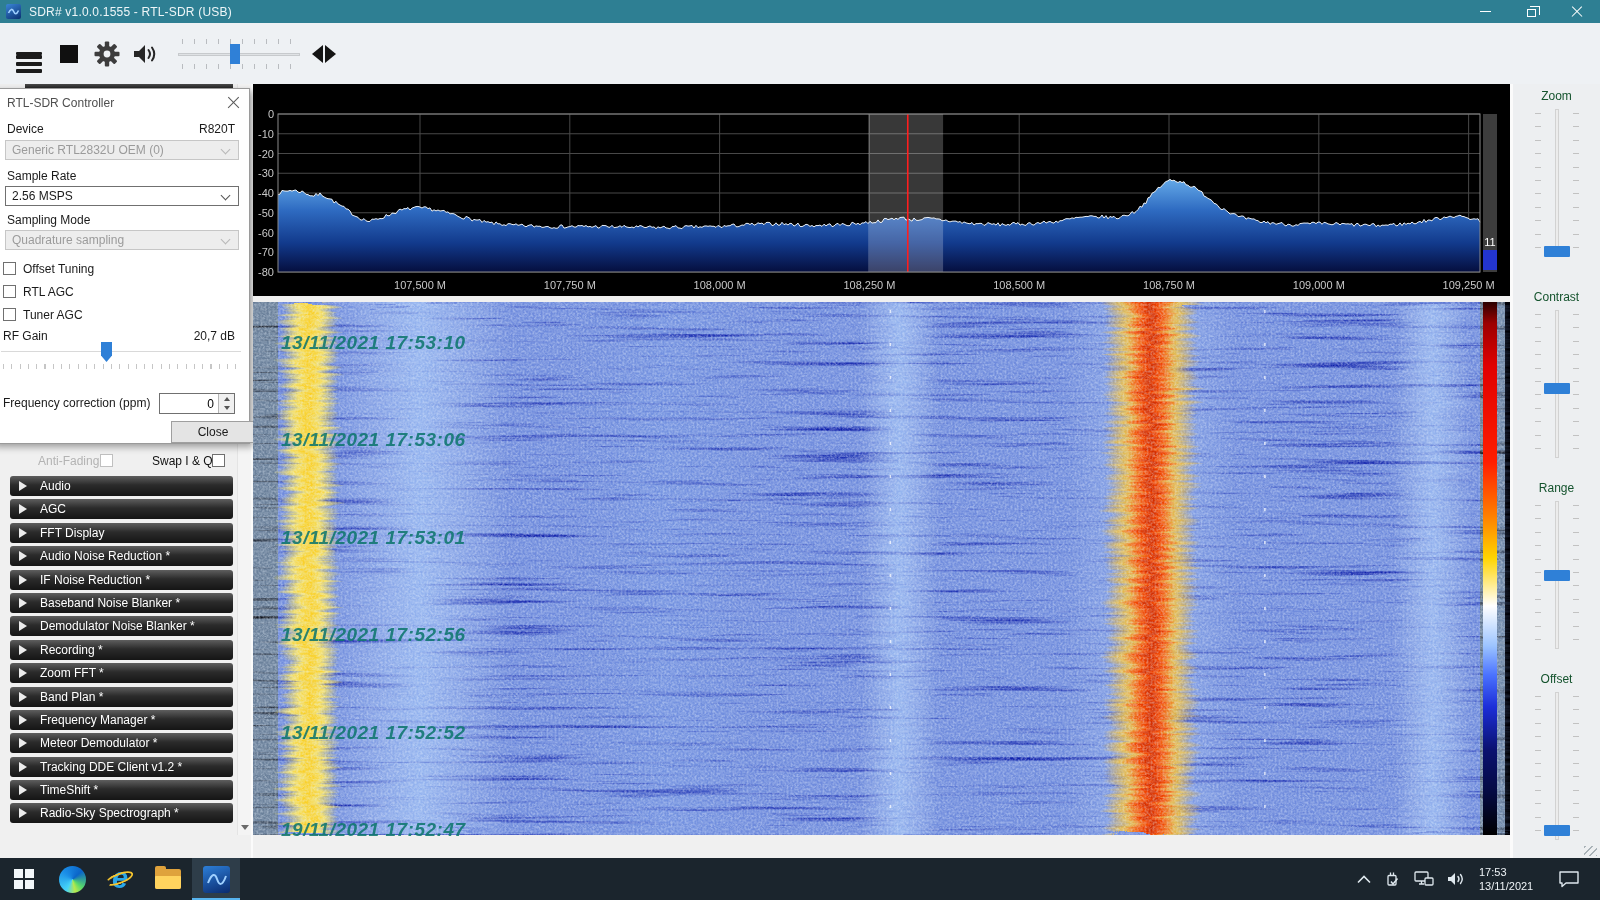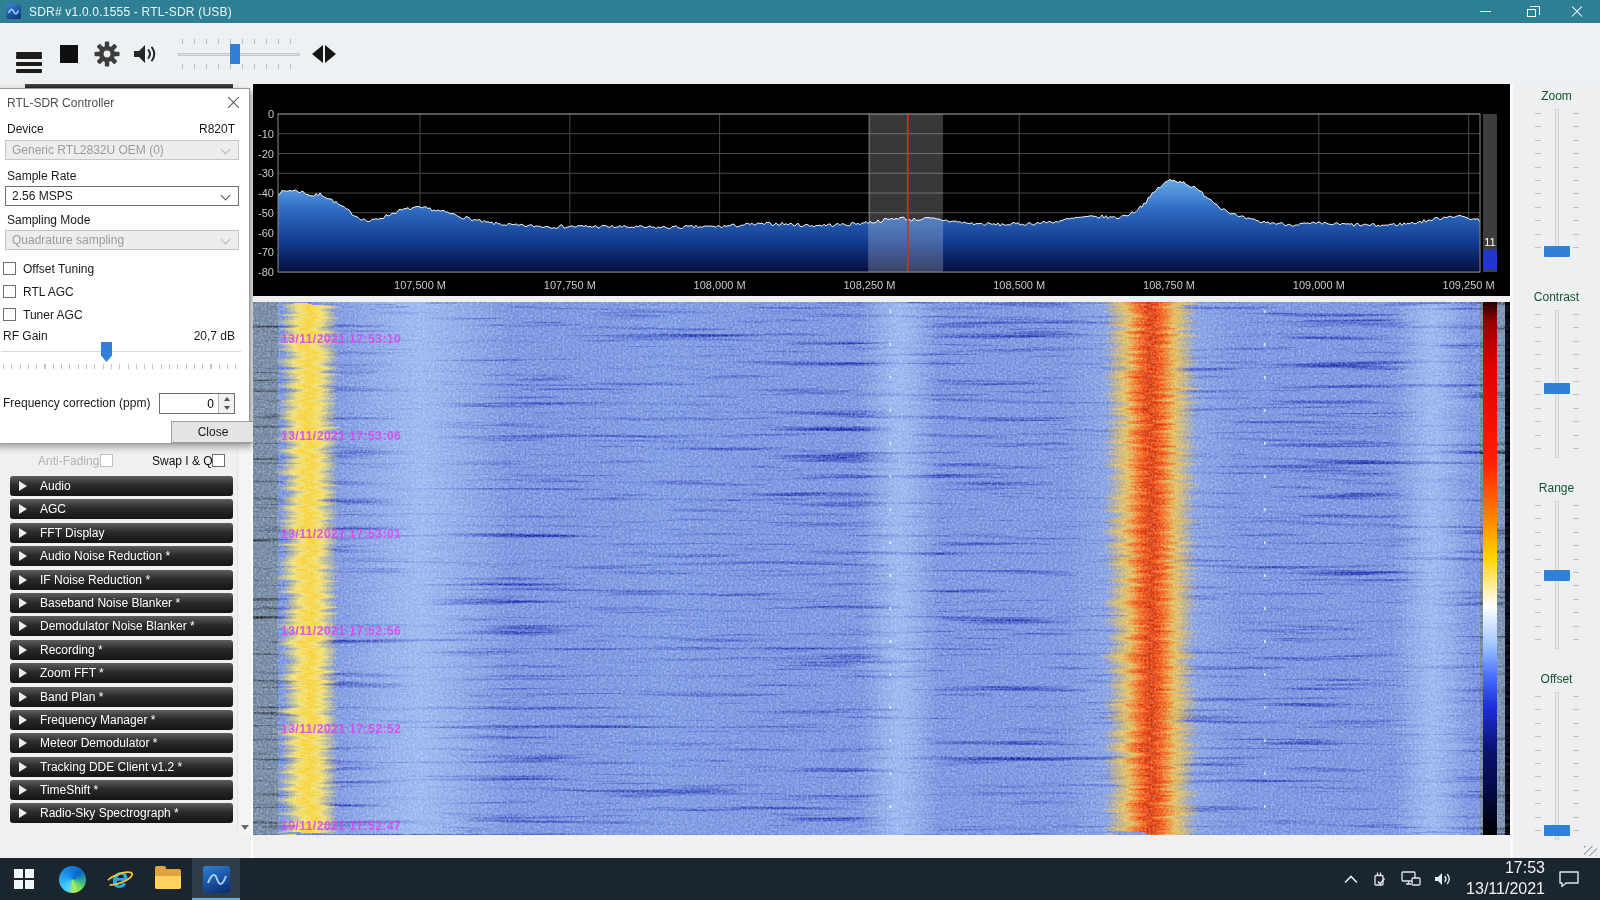--- a/index.html
+++ b/index.html
@@ -102,22 +102,22 @@
   .numinput .spin { position:absolute; right:0; top:0; width:16px; height:19px; border-left:1px solid #b5b5b5; background:#f0f0f0; }
   .numinput .spin div { height:9.5px; display:flex; align-items:center; justify-content:center; }
   .sp-up { width:0; height:0; border-left:3.5px solid transparent; border-right:3.5px solid transparent; border-bottom:4px solid #555; }
   .sp-dn { width:0; height:0; border-left:3.5px solid transparent; border-right:3.5px solid transparent; border-top:4px solid #555; }
   .dialog .closebtn { position:absolute; left:178px; top:332px; width:84px; height:22px; background:#e4e4e4;
     border:1px solid #9f9f9f; display:flex; align-items:center; justify-content:center; font-size:12px; }
 
   
   .spectrum-wrap { position:absolute; left:0; top:0; width:1257px; height:212px; background:#000; }
   .wf-wrap { position:absolute; left:0; top:218px; width:1257px; height:533px; background:#000; }
-  .wf-ts { position:absolute; left:28px; font-size:12px; font-weight:600; color:#d946ef; opacity:.88;
-    letter-spacing:.5px; z-index:3; white-space:nowrap; }
+  .wf-ts { position:absolute; left:28px; font-size:19px; font-weight:600; color:#0f766e; opacity:.88;
+    letter-spacing:.5px; z-index:3; white-space:nowrap;font-style:italic; }
   svg text { font-family:"Liberation Sans", sans-serif; }
 
   
   .rp-label { text-align:center; font-size:12px; color:#14532d; }
   .vtrack { position:relative; height:148px; width:44px; margin:6px auto 0 auto; }
   .vtrack .tickcol { position:absolute; top:4px; bottom:4px; width:6px;
     background:repeating-linear-gradient(180deg,#c2c2c2 0 1px,transparent 1px 13.4px); }
   .vtrack .tickcol.l { left:0; } .vtrack .tickcol.r { right:0; }
   .vtrack .groove { position:absolute; left:50%; transform:translateX(-50%); top:0; bottom:0; width:4px;
     background:#ececec; border:1px solid #d2d2d2; }
@@ -140,21 +140,21 @@
   .ieicon .ring { position:absolute; left:0; top:9px; width:29px; height:11px; border:2px solid #f4c42e;
     border-radius:50%; border-left-color:transparent; transform:rotate(-21deg); }
   .foldericon { position:relative; width:26px; height:20px; }
   .foldericon .back { position:absolute; inset:0; background:#dfa23c; border-radius:2px; }
   .foldericon .back::before { content:""; position:absolute; left:0; top:-3px; width:11px; height:5px; background:#dfa23c; border-radius:2px 2px 0 0; }
   .foldericon .front { position:absolute; left:0; bottom:0; width:26px; height:13px; background:#ffd35e; border-radius:1px 1px 2px 2px; }
   .sdricon { position:relative; width:27px; height:27px; border-radius:3px; background:linear-gradient(160deg,#2d7fd8,#0a2a6e); }
   .sdricon svg { position:absolute; inset:0; }
   .tray { margin-left:auto; display:flex; align-items:center; gap:13px; padding-right:20px; }
   .trayicon { display:flex; align-items:center; justify-content:center; }
-  .clock { text-align:right; font-size:16px; color:#eef3f6; line-height:1.3; min-width:66px; }
+  .clock { text-align:left; font-size:11px; color:#eef3f6; line-height:1.3; min-width:66px; }
   .grip { position:absolute; left:1584px; top:846px; width:13px; height:10px;
     background:repeating-linear-gradient(135deg,#a9b2b7 0 2px,transparent 2px 5px); }
 </style>
 </head>
 <body>
 
 <div class="titlebar">
   <div class="appicon">
     <svg viewBox="0 0 15 15">
         <path d="M2.5 9 C4.5 4.5,6.5 4.5,7.7 7.5 S10.5 11,12.5 6.5" stroke="#9fd0ff" stroke-width="1.6" fill="none"></path>

